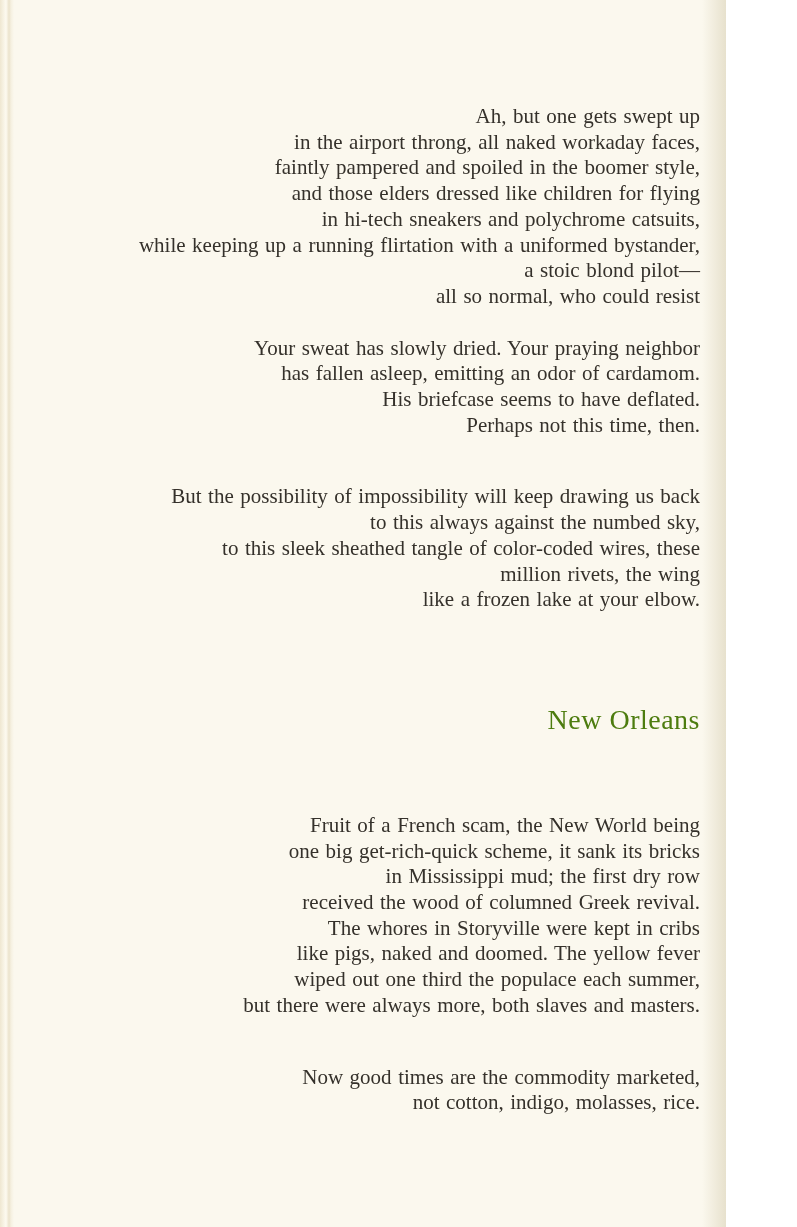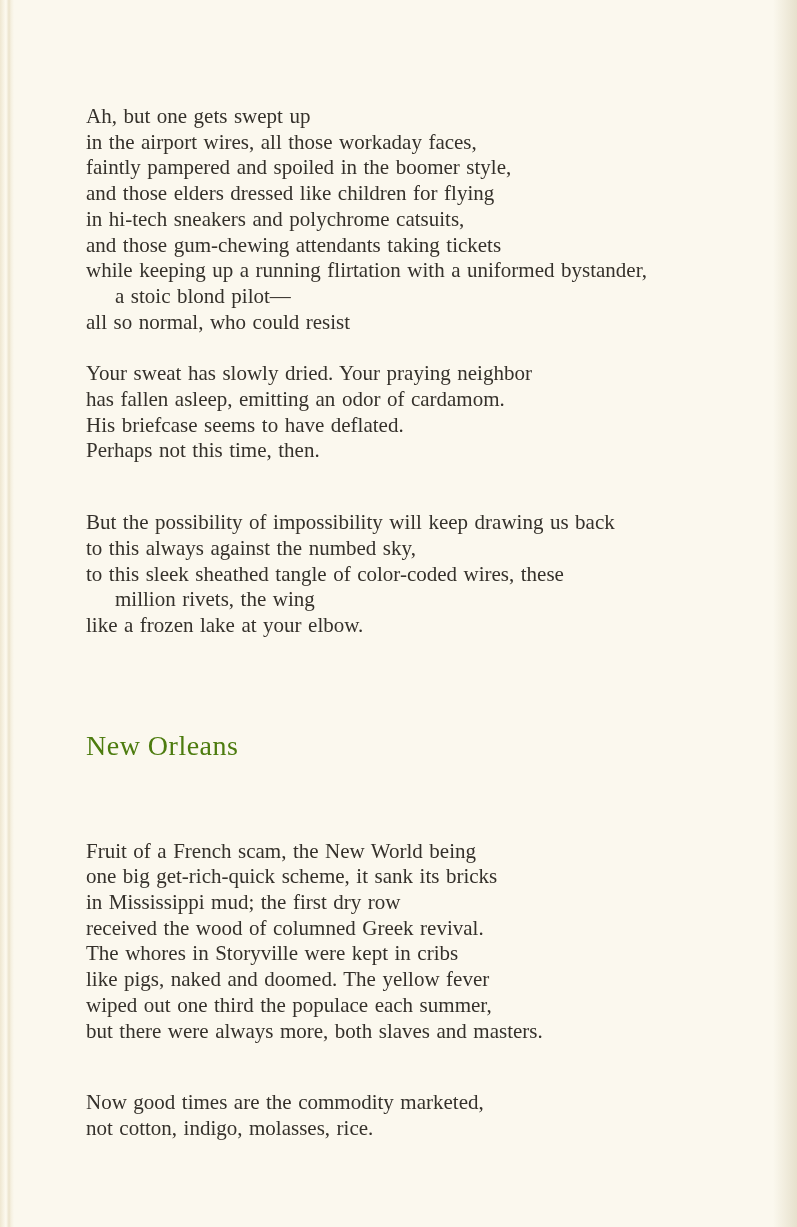--- a/index.html
+++ b/index.html
@@ -7,23 +7,24 @@
     padding: 0;
   }
   body {
     width: 797px;
     height: 1227px;
     overflow: hidden;
     font-family: "Liberation Serif", serif;
   }
   .page {
     position: relative;
-    width: 797px;
+    width: 726px;
     height: 1227px;
     background: #fbf8ee;
+    text-align: right;
   }
   
   .edge-left {
     position: absolute;
     left: 0; top: 0; bottom: 0;
     width: 14px;
     background: linear-gradient(90deg,
       #efe7d1 0px,
       #f6f1e1 3px,
       #fdfaf0 6px,
@@ -77,25 +78,24 @@
 <body>
 
 <div class="page">
   <div class="edge-left"></div>
   <div class="edge-right"></div>
 
   <div class="content">
     <section class="poem">
         <div class="stanza">
           <p class="line">Ah, but one gets swept up</p>
-          <p class="line">in the airport wires, all those workaday faces,</p>
+          <p class="line">in the airport throng, all naked workaday faces,</p>
           <p class="line">faintly pampered and spoiled in the boomer style,</p>
           <p class="line">and those elders dressed like children for flying</p>
           <p class="line">in hi-tech sneakers and polychrome catsuits,</p>
-          <p class="line">and those gum-chewing attendants taking tickets</p>
           <p class="line">while keeping up a running flirtation with a uniformed bystander,</p>
           <p class="line indent">a stoic blond pilot—</p>
           <p class="line">all so normal, who could resist</p>
         </div>
         <div class="stanza">
           <p class="line">Your sweat has slowly dried. Your praying neighbor</p>
           <p class="line">has fallen asleep, emitting an odor of cardamom.</p>
           <p class="line">His briefcase seems to have deflated.</p>
           <p class="line">Perhaps not this time, then.</p>
         </div>

